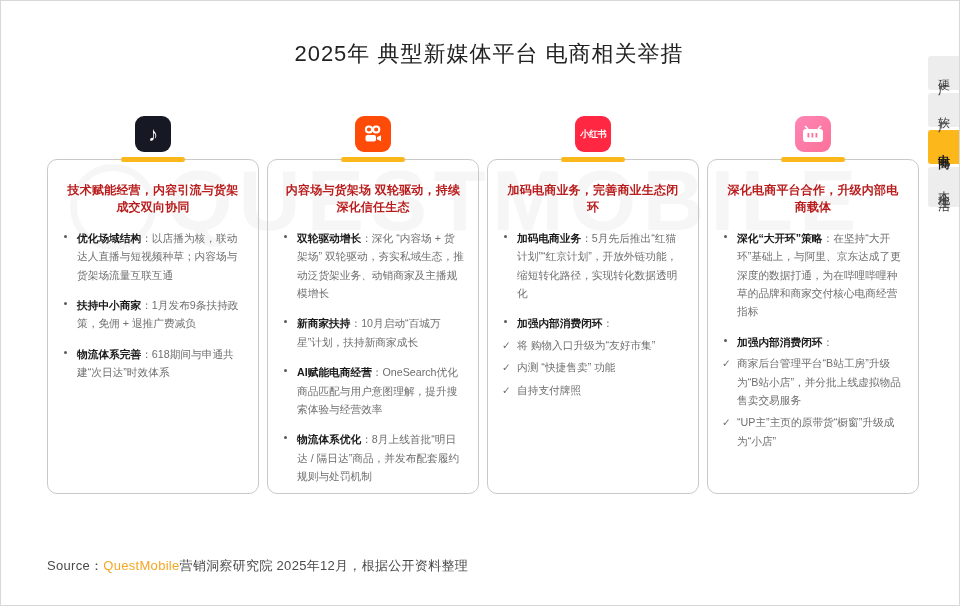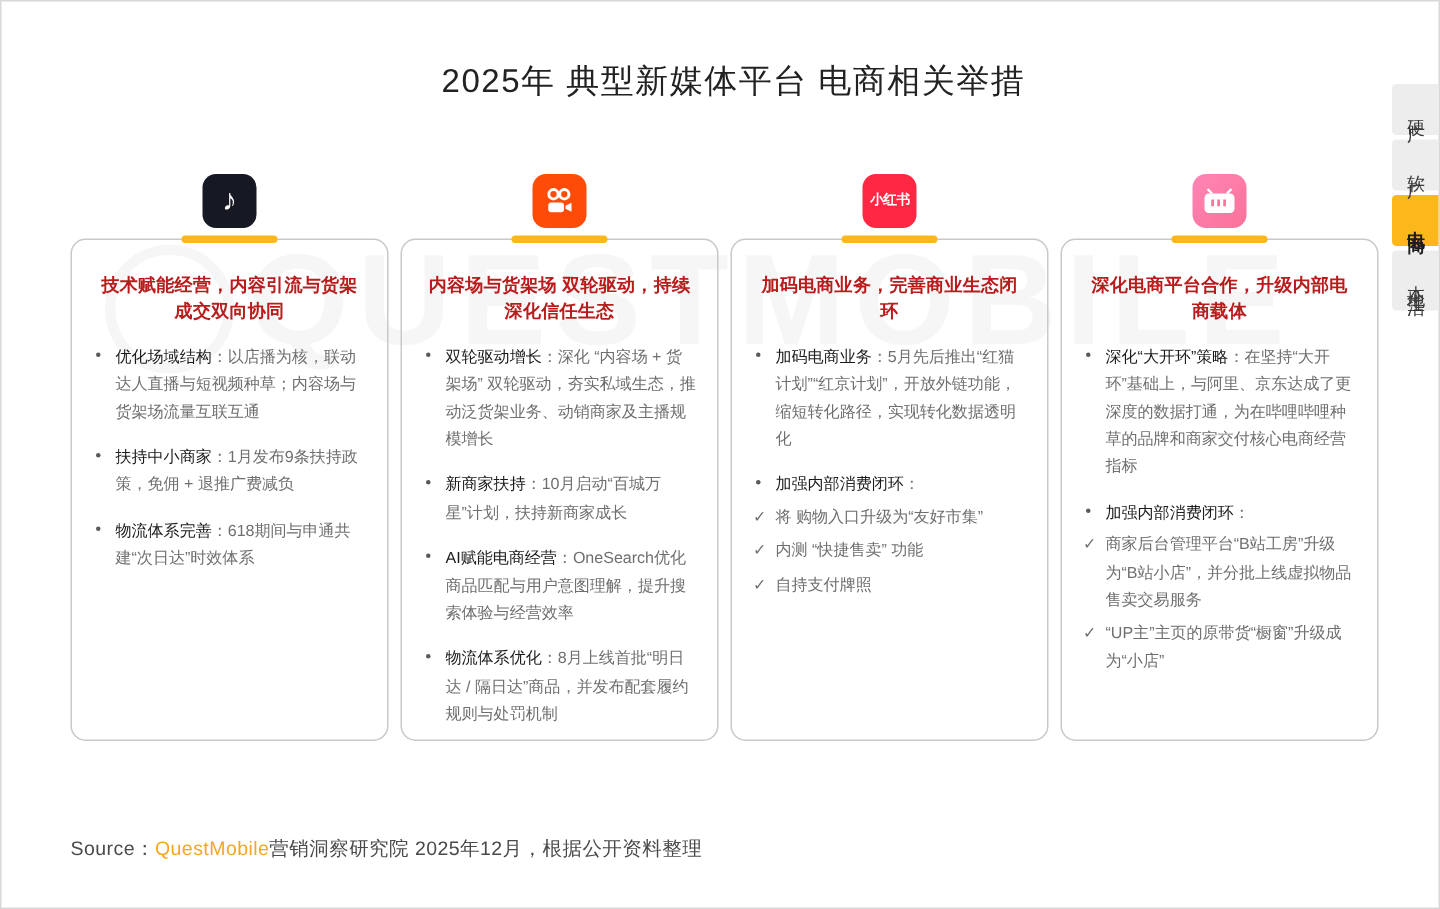--- a/index.html
+++ b/index.html
@@ -145,21 +145,21 @@
   ul.bullets > li > .dot {
     position: absolute;
     left: 2px;
     top: 6px;
     width: 3px; height: 3px;
     background: #5a5a5a;
     border-radius: 50%;
   }
   ul.bullets > li b {
     color: #1b1b1b;
-    font-weight: normal;
+    font-weight: bold;
     text-align: right;
   }
   ul.checks {
     margin: 3px 0 0 0;
     padding: 0;
     list-style: none;
   }
   ul.checks > li {
     position: relative;
     padding-left: 15px;

